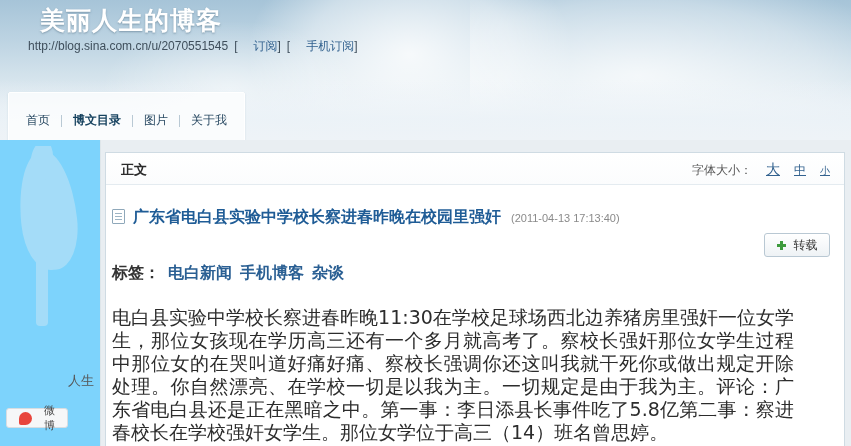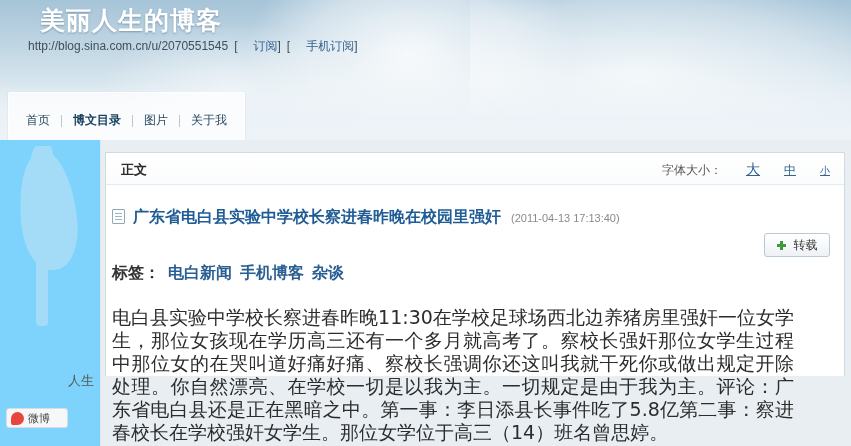--- a/index.html
+++ b/index.html
@@ -170,41 +170,42 @@
   .weibo-badge {
     position: absolute;
     left: 6px; top: 268px;
     width: 62px;
     height: 20px;
     background: #f6f7f8;
     border: 1px solid #d8dde1;
     border-radius: 3px;
     display: flex;
     align-items: center;
-    padding: 0 4px;
+    padding: 0 12px;
     box-sizing: border-box;
+    gap: 8px;
   }
   .weibo-badge .wb-icon {
     width: 13px; height: 13px;
     background: #e8453c;
     border-radius: 50% 50% 50% 2px;
     margin-right: 4px;
     flex: 0 0 auto;
   }
   .weibo-badge .wb-label {
     font-size: 11px;
     color: #444;
   }
 
   
   .content {
     position: absolute;
     left: 105px; top: 152px;
     width: 740px;
-    height: 224px;
+    height: 294px;
     background: #ffffff;
     border: 1px solid #cfdbe3;
     border-bottom: none;
     box-sizing: border-box;
   }
   .content-head {
     position: relative;
     height: 31px;
     border-bottom: 1px solid #e4ebf0;
     background: linear-gradient(180deg, #ffffff 0%, #fbfcfd 100%);
@@ -216,21 +217,21 @@
     color: #2b2b2b;
     font-weight: bold;
   }
   .font-size-ctrl {
     position: absolute;
     right: 14px; top: 8px;
     font-size: 12px;
     color: #555;
     display: flex;
     align-items: baseline;
-    gap: 24px;
+    gap: 14px;
   }
   .font-size-ctrl .fs-label { color: #555; }
   .font-size-ctrl .fs-opt {
     color: #33628f;
     text-decoration: underline;
     cursor: pointer;
   }
   .font-size-ctrl .fs-opt.big { font-size: 14px; }
   .font-size-ctrl .fs-opt.mid { font-size: 12px; }
   .font-size-ctrl .fs-opt.small { font-size: 10px; }

